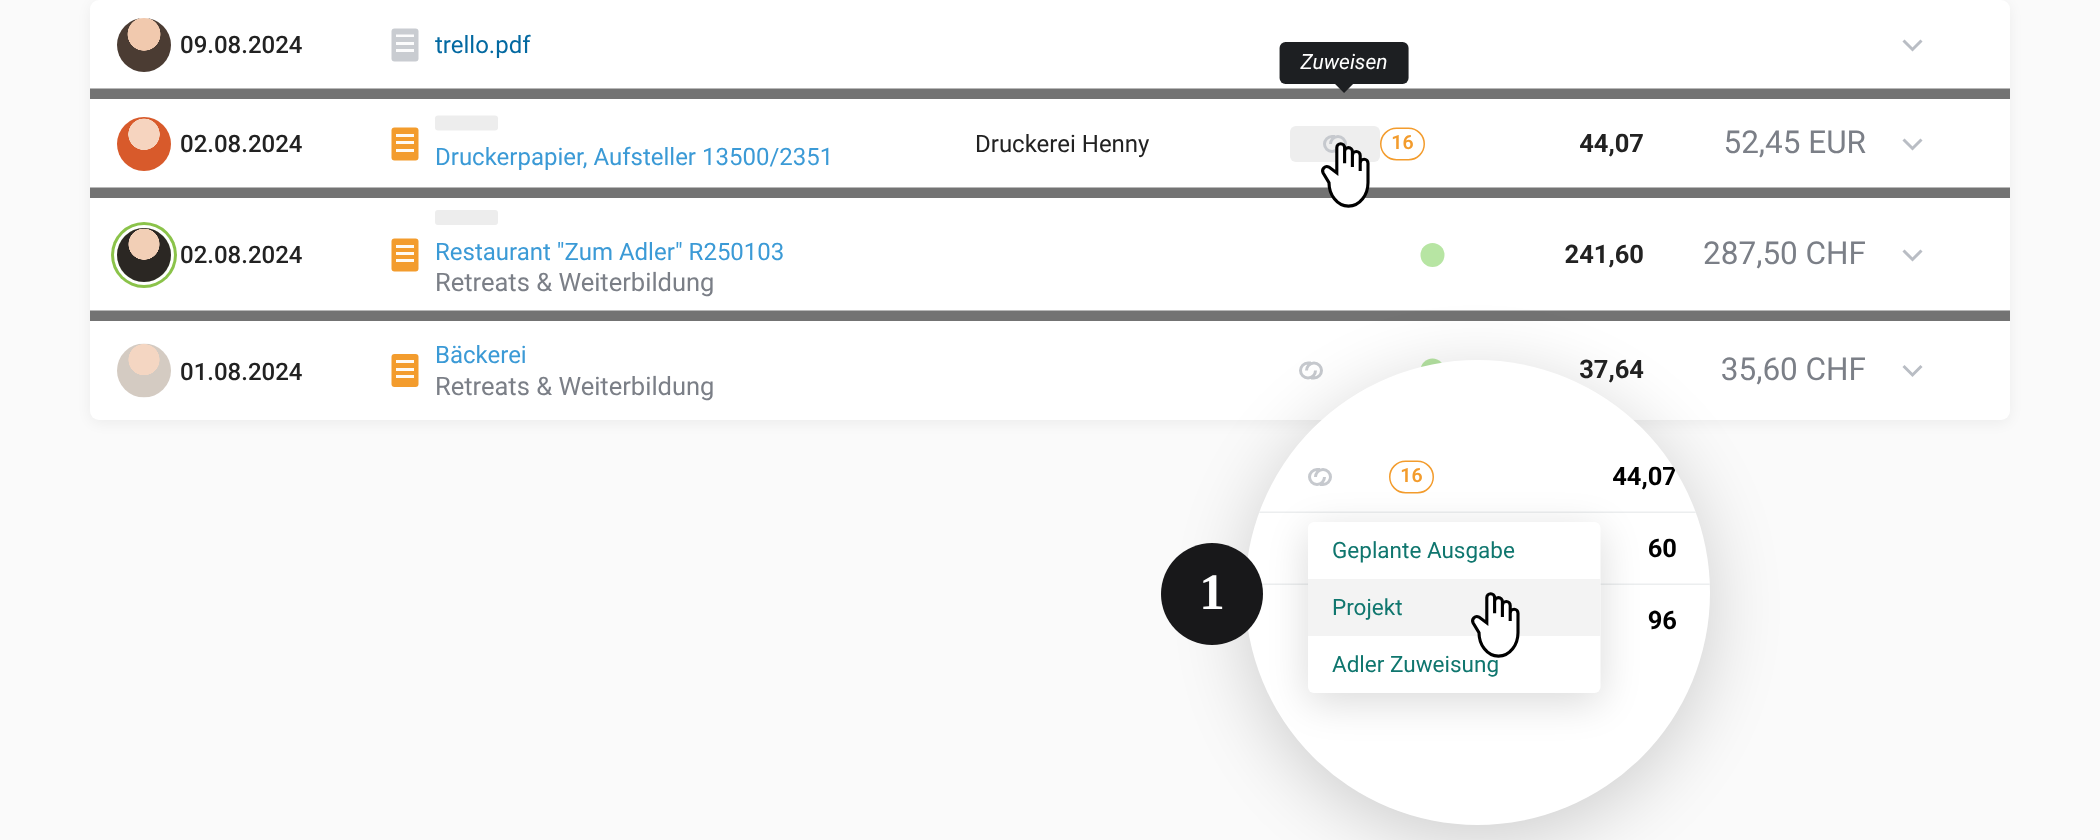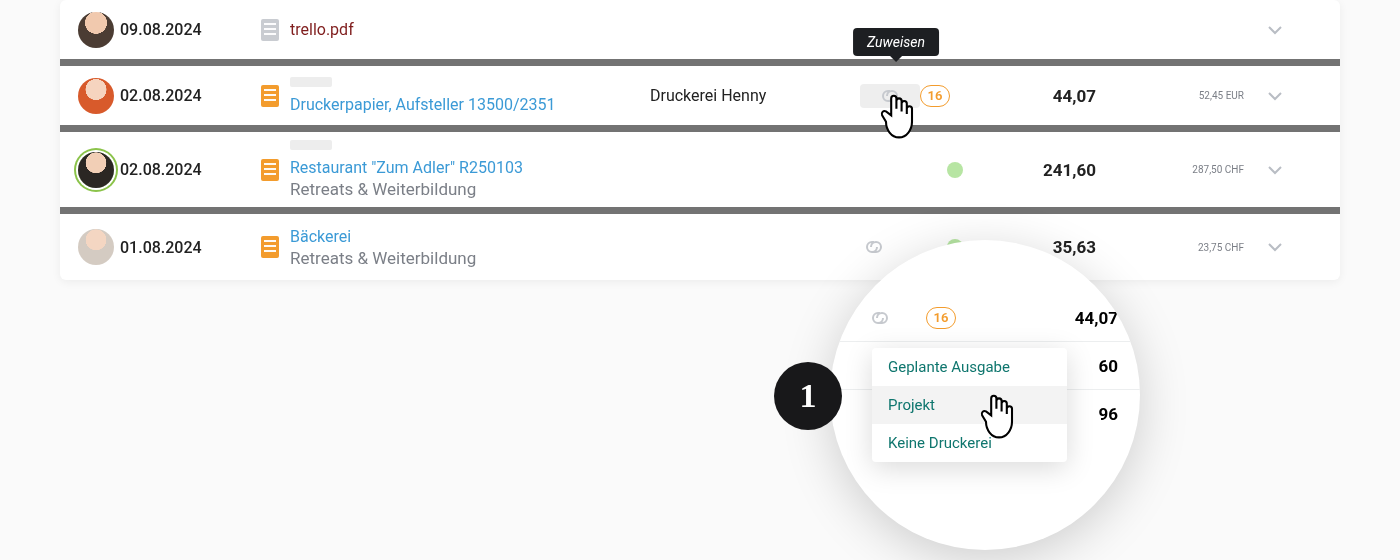--- a/index.html
+++ b/index.html
@@ -42,21 +42,21 @@
     position: relative;
   }
   .receipt-icon::after{
     content:''; position:absolute; left:3px; right:3px; top:4px; bottom:4px;
     background: repeating-linear-gradient(to bottom, rgba(255,255,255,.95) 0 2px, transparent 2px 5px);
   }
   .receipt-icon.grey { background:#c9ccd1; }
   .receipt-icon.orange { background:#f39c2d; }
   .title-block { display:flex; flex-direction:column; gap:2px; }
   .title-link { color:#3b9ad6; font-size:16px; cursor:pointer; }
-  .title-plain { color:#7f1d1d; font-size:16px; }
+  .title-plain { color:#0369a1; font-size:16px; }
   .subtitle { color:#7b7f87; font-size:17px; }
   .pre-bar {
     width: 42px; height: 10px; background:#ededed; border-radius:2px;
     margin-bottom: 6px;
   }
   .vendor { color:#222; font-size:16px; }
   .link-icon {
     width: 28px; height: 20px; display:flex; align-items:center; justify-content:center;
     position: relative;
   }
@@ -66,21 +66,21 @@
     display:inline-flex; align-items:center; justify-content:center;
     border:1.6px solid #f39c2d; color:#f39c2d;
     font-size:13px; font-weight:600;
     min-width:30px; height:22px; padding:0 6px; border-radius:11px;
   }
   .dot {
     width:16px; height:16px; border-radius:50%; background:#b7e5a3;
     justify-self:center;
   }
   .amount { text-align:right; font-size:17px; font-weight:700; color:#222; padding-right:4px;}
-  .total { text-align:right; color:#7b7f87; font-size:10px; padding-right:6px;}
+  .total { text-align:right; color:#7b7f87; font-size:21px; padding-right:6px;}
   .chevron {
     width:18px; height:18px; justify-self:center; cursor:pointer;
     display:flex; align-items:center; justify-content:center;
   }
   .chevron svg { stroke:#b9bdc4; }
   .tooltip {
     position:absolute;
     background:#1d1f22; color:#fff; font-size:14px;
     padding:6px 14px; border-radius:4px;
     transform: translateX(-50%);
@@ -229,22 +229,22 @@
     </div>
     <div class="vendor"></div>
     <div class="link-icon">
       <svg class="link-svg" width="24" height="16" viewBox="0 0 24 16" fill="none" stroke-width="2">
         <path d="M9 8a5 5 0 0 1 10 0 5 5 0 0 1-5 5h-2M15 8a5 5 0 0 1-10 0 5 5 0 0 1 5-5h2"></path>
       </svg>
     </div>
     <div>
         <div class="dot"></div>
       </div>
-    <div class="amount">35,63</div>
-    <div class="total">23,75 CHF</div>
+    <div class="amount">37,64</div>
+    <div class="total">35,60 CHF</div>
     <div class="chevron">
       <svg width="16" height="10" viewBox="0 0 16 10" fill="none" stroke-width="2">
           <path d="M2 2l6 6 6-6"></path>
         </svg>
     </div>
   </div>
 
 </div>
 
 <div class="tooltip" style="left: 896px; top: 28px;">
@@ -274,21 +274,21 @@
     <div class="lens-row" style="border-bottom:none;">
       <div></div>
       <div class="dot"></div>
       <div class="lens-amount">96</div>
     </div>
   </div>
 
   <div class="dropdown" style="left: 42px; top: 108px;">
     <div class="dropdown-item">Geplante Ausgabe</div>
     <div class="dropdown-item hovered">Projekt</div>
-    <div class="dropdown-item">Keine Druckerei</div>
+    <div class="dropdown-item">Adler Zuweisung</div>
   </div>
 
   <svg class="cursor-hand" style="left:148px; top:148px;" viewBox="0 0 32 40">
     <path d="M10 20V8a2 2 0 0 1 4 0v8V10a2 2 0 0 1 4 0v8V12a2 2 0 0 1 4 0v8V16a2 2 0 0 1 4 0v10c0 6-4 12-10 12s-10-6-10-12l-3-5c-1-2 1-4 3-3l4 3z" fill="#fff" stroke="#000" stroke-width="1.6"></path>
   </svg>
 </div>
 
 <div class="step-badge" style="left: 774px; top: 362px;">
   <span>1</span>
 </div>

